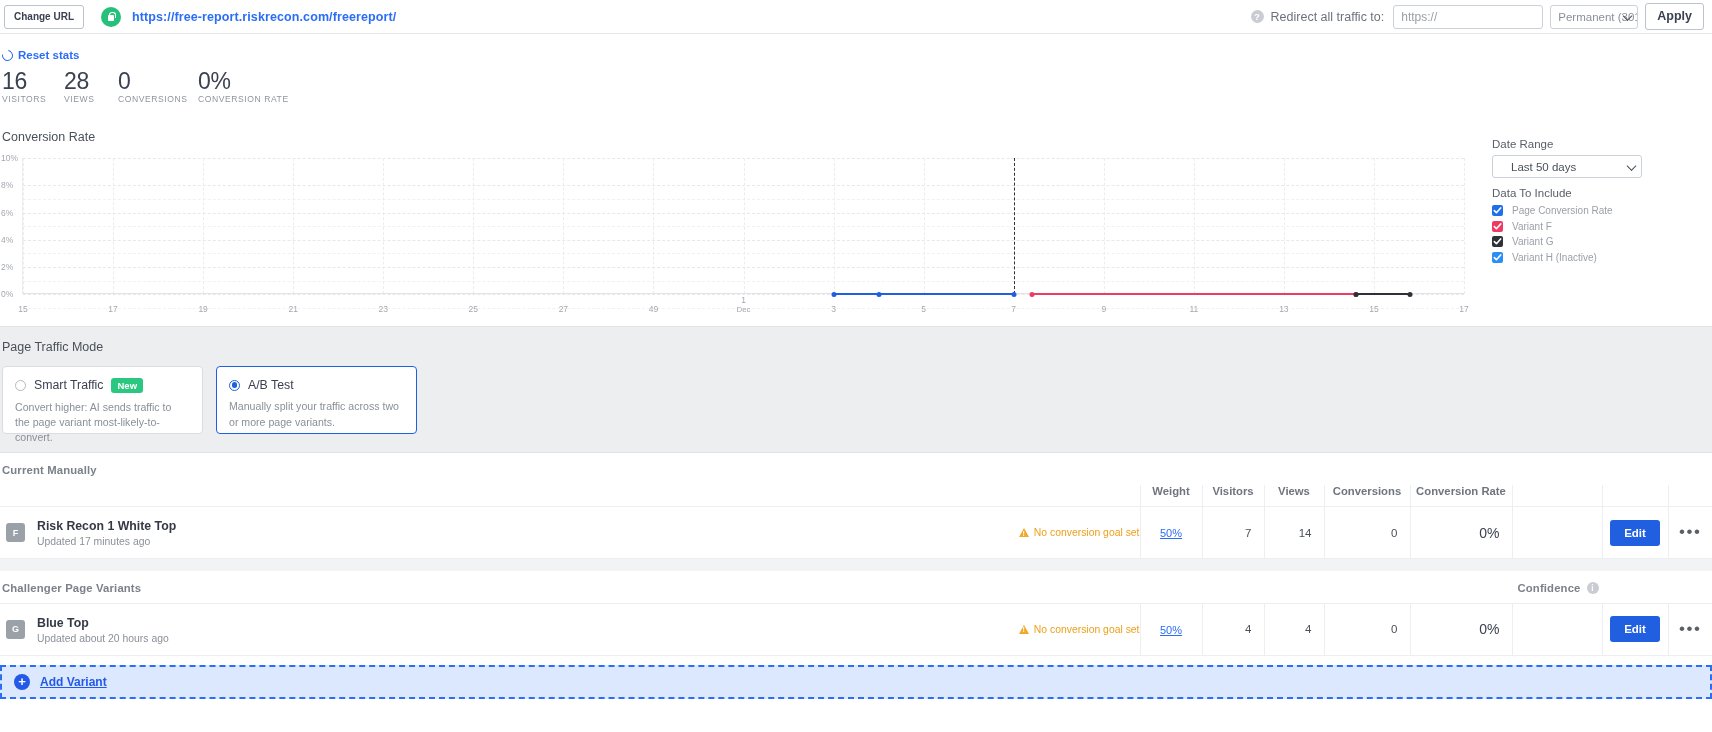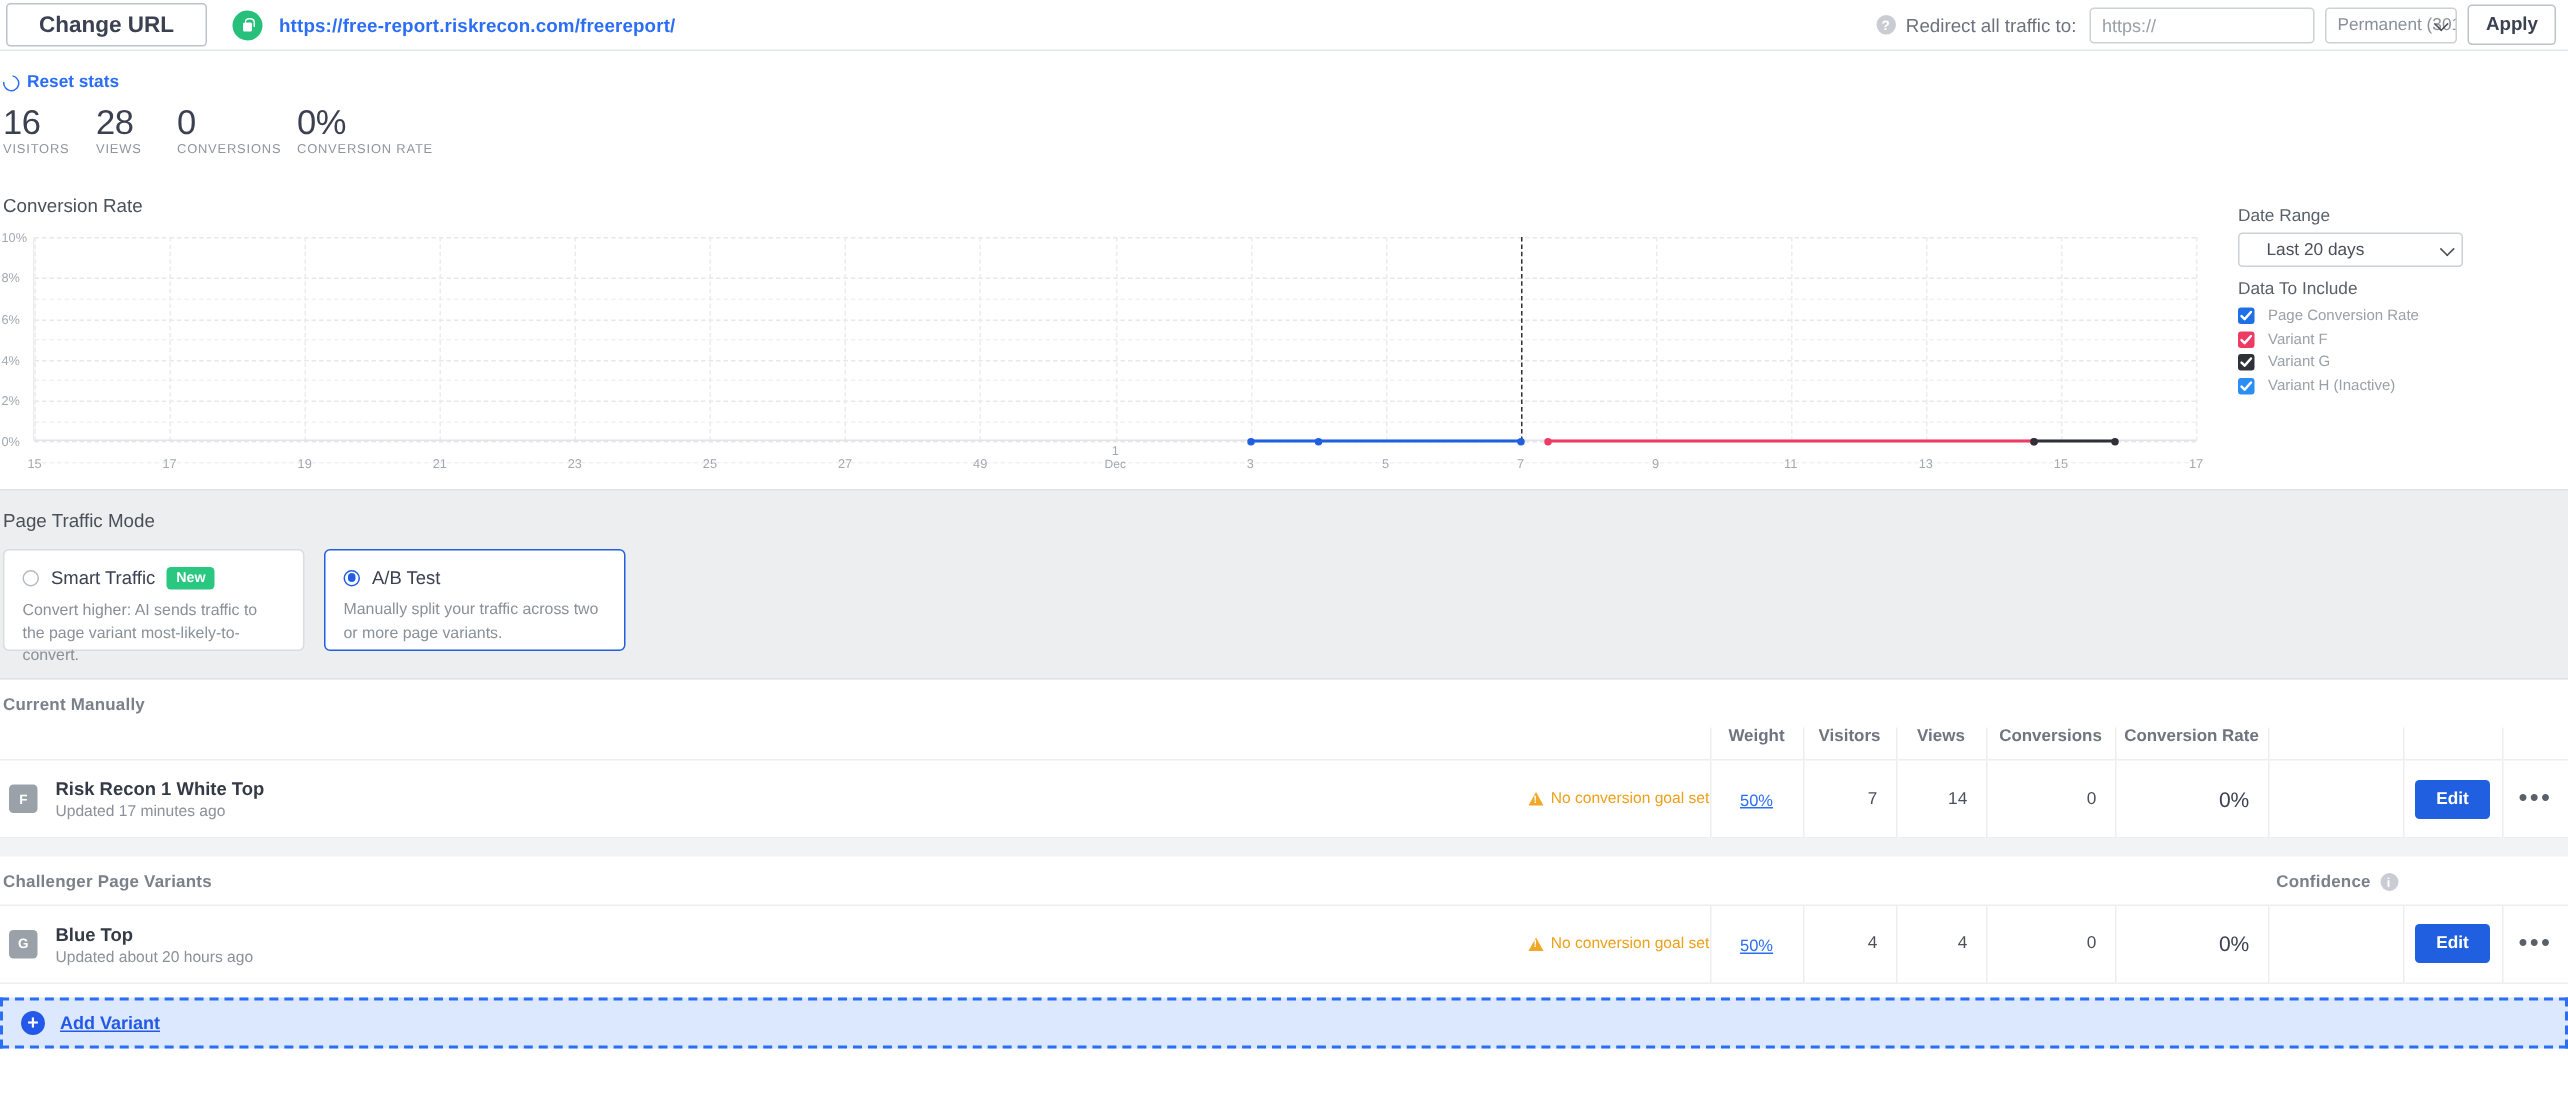--- a/index.html
+++ b/index.html
@@ -18,24 +18,24 @@
     display: flex;
     align-items: center;
     padding: 0 8px 0 4px;
     border-bottom: 1px solid #e3e6ea;
     background: #fff;
   }
   .change-url-btn {
     border: 1px solid #bdc3ca;
     background: #fff;
     border-radius: 3px;
-    font-size: 15px;
+    font-size: 10px;
     font-weight: 700;
     color: #3b4151;
-    padding: 6px 21px;
+    padding: 6px 9px;
     line-height: 1;
     cursor: pointer;
     font-family: "Liberation Sans", sans-serif;
     text-align: center;
   }
   .lock-wrap { margin-left: 17px; display:flex; align-items:center; }
   .lock-circle {
     width: 20px; height: 20px; border-radius: 50%;
     background: #27c07b;
     display: flex; align-items: center; justify-content: center;
@@ -441,21 +441,21 @@
         <div class="pt" style="left: 92.5%; background: rgb(239, 59, 99);"></div>
         <div class="series" style="left: 92.5%; width: 3.75%; background: rgb(46, 50, 56); bottom: -1.2px;"></div>
         <div class="pt" style="left: 92.5%; background: rgb(46, 50, 56);"></div>
         <div class="pt" style="left: 96.25%; background: rgb(46, 50, 56);"></div>
       </div>
   </div>
 
   <div class="chart-side">
     <div class="side-label">Date Range</div>
     <div class="date-select">
-      <span>Last 20 days</span>
+      <span>Last 50 days</span>
       <span class="chev"></span>
     </div>
     <div class="side-label">Data To Include</div>
     <div class="legend-list" id="legend-list">
         <div class="legend-item">
           <span class="cb" style="background: rgb(31, 111, 232);">
             <svg width="9" height="9" viewBox="0 0 10 10">
               <path d="M1.5 5.2 L3.8 7.5 L8.5 2.2" stroke="#fff" stroke-width="1.8" fill="none" stroke-linecap="round" stroke-linejoin="round"></path>
             </svg>
           </span>

